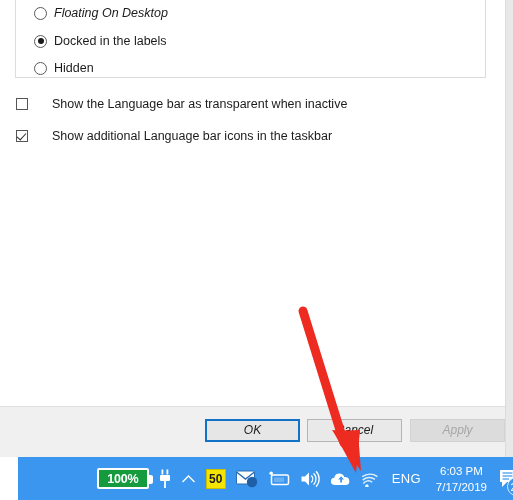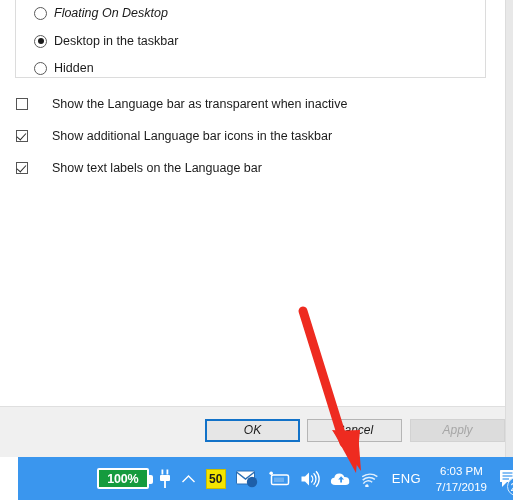--- a/index.html
+++ b/index.html
@@ -302,44 +302,40 @@
 
   <div id="radio-group-box">
 
     <div class="radio-row" style="top:45px;font-style:italic;">
       <span class="radio-mark"></span>
       <span class="radio-label">Floating On Desktop</span>
     </div>
 
     <div class="radio-row" style="top:73px;">
       <span class="radio-mark checked"></span>
-      <span class="radio-label">Desktop in the taskbar</span>
+      <span class="radio-label">Docked in the labels</span>
     </div>
 
     <div class="radio-row" style="top:100px;">
       <span class="radio-mark"></span>
       <span class="radio-label">Hidden</span>
     </div>
 
   </div>
 
   <div class="check-row" style="top:96px;">
     <span class="check-mark"></span>
     <span class="check-label">Show the Language bar as transparent when inactive</span>
   </div>
 
   <div class="check-row" style="top:128px;">
     <span class="check-mark checked"></span>
     <span class="check-label">Show additional Language bar icons in the taskbar</span>
   </div>
 
-  <div class="check-row" style="top:160px;">
-    <span class="check-mark checked"></span>
-    <span class="check-label">Show text labels on the Language bar</span>
-  </div>
 
 </div>
 
 <div id="dialog-right-edge"></div>
 
 <div id="dialog-footer">
   <div class="dlg-btn" id="btn-ok">
     <span class="btn-text">OK</span>
   </div>
   <div class="dlg-btn" id="btn-cancel">

